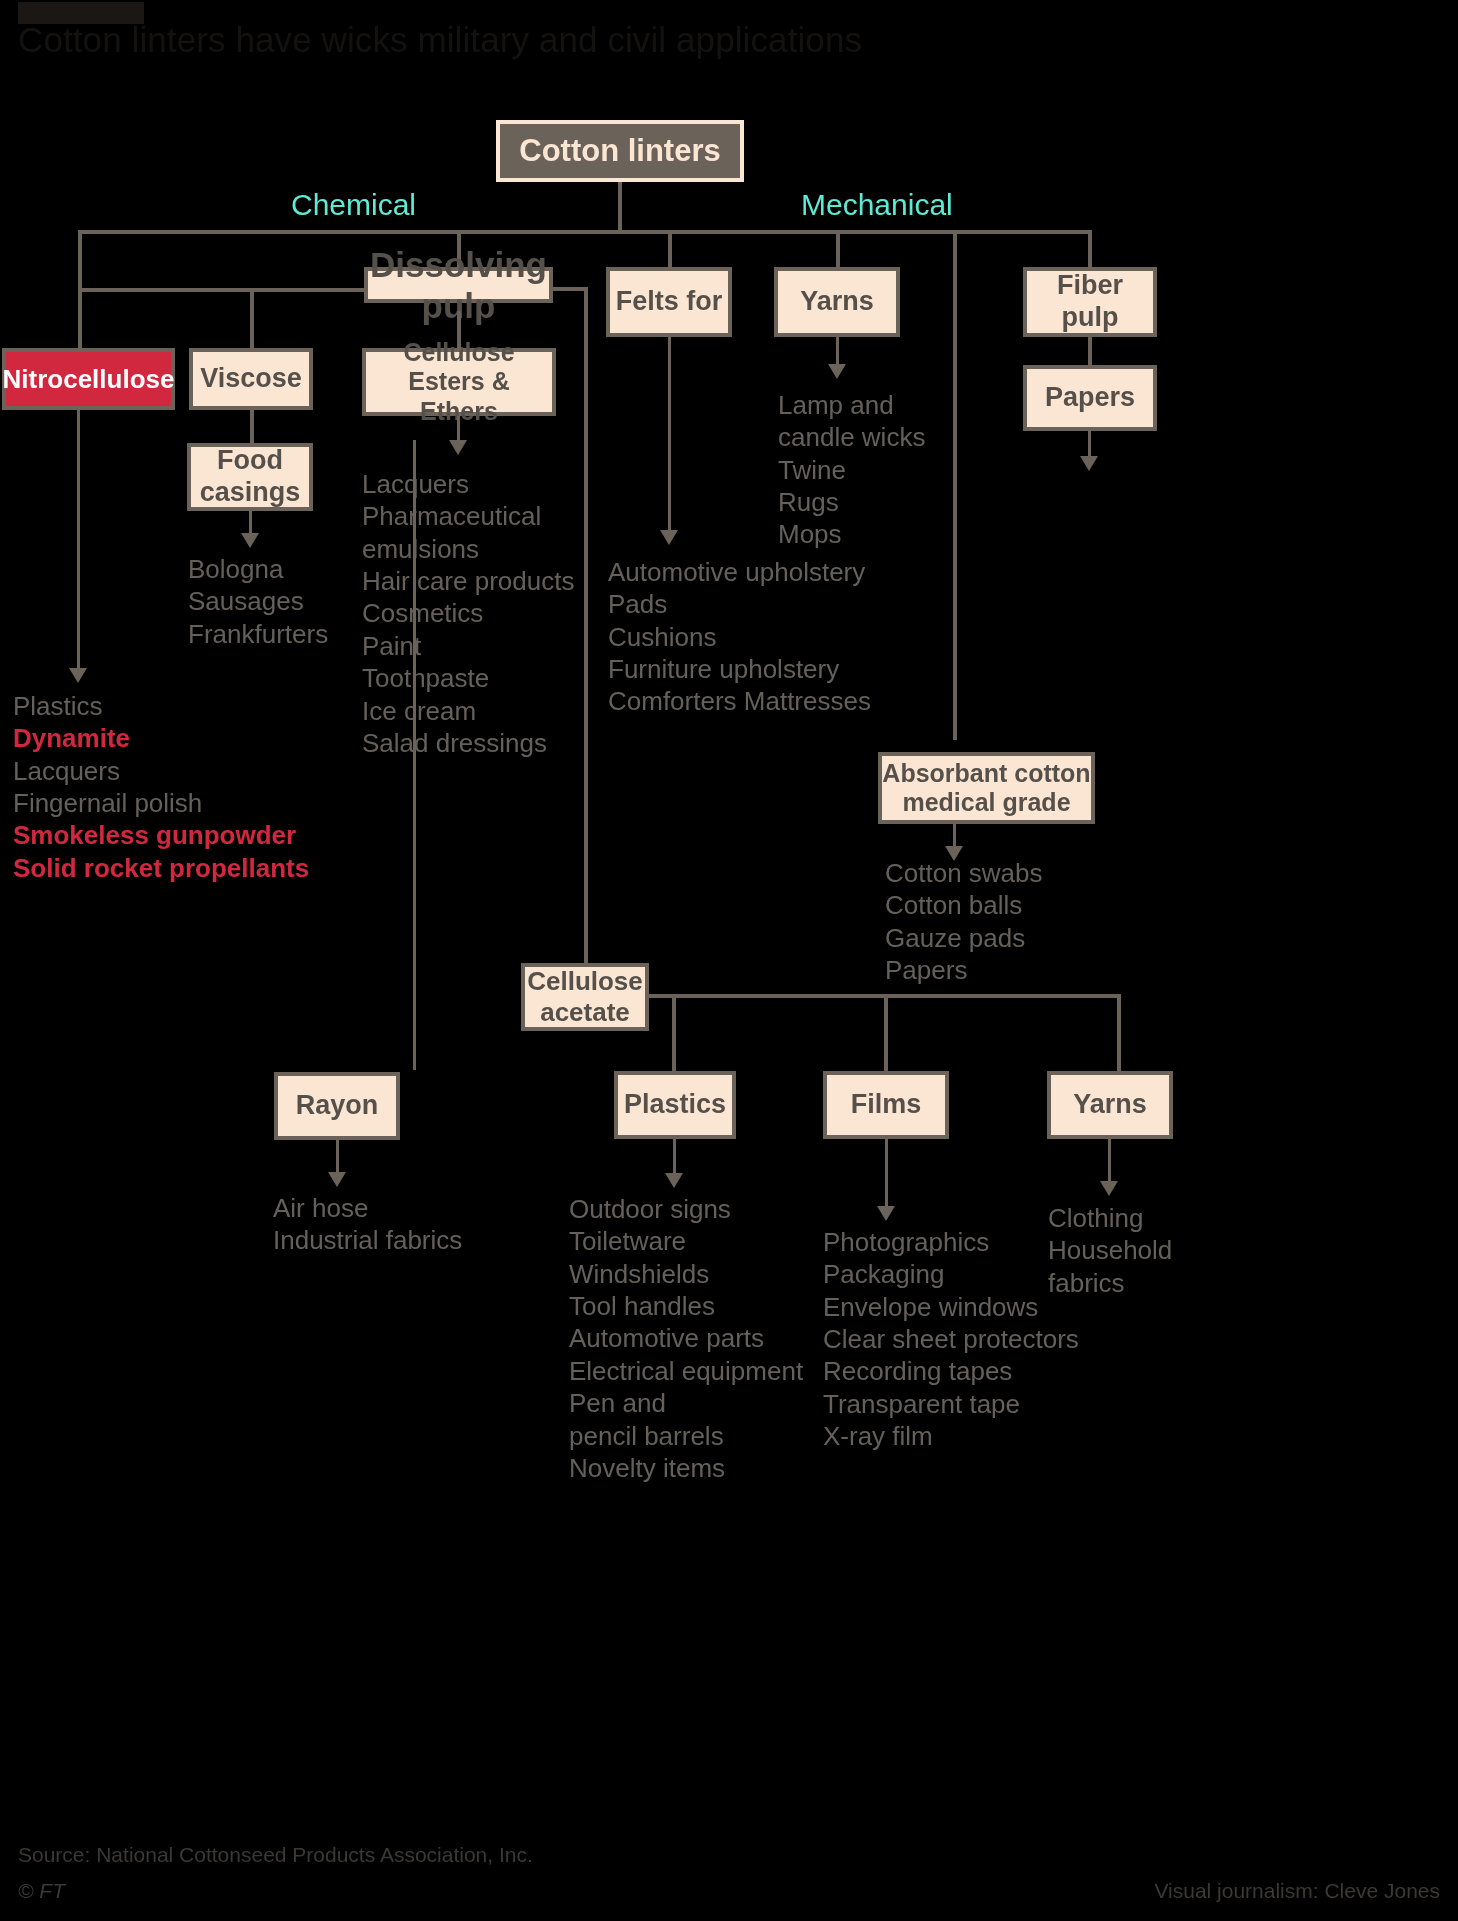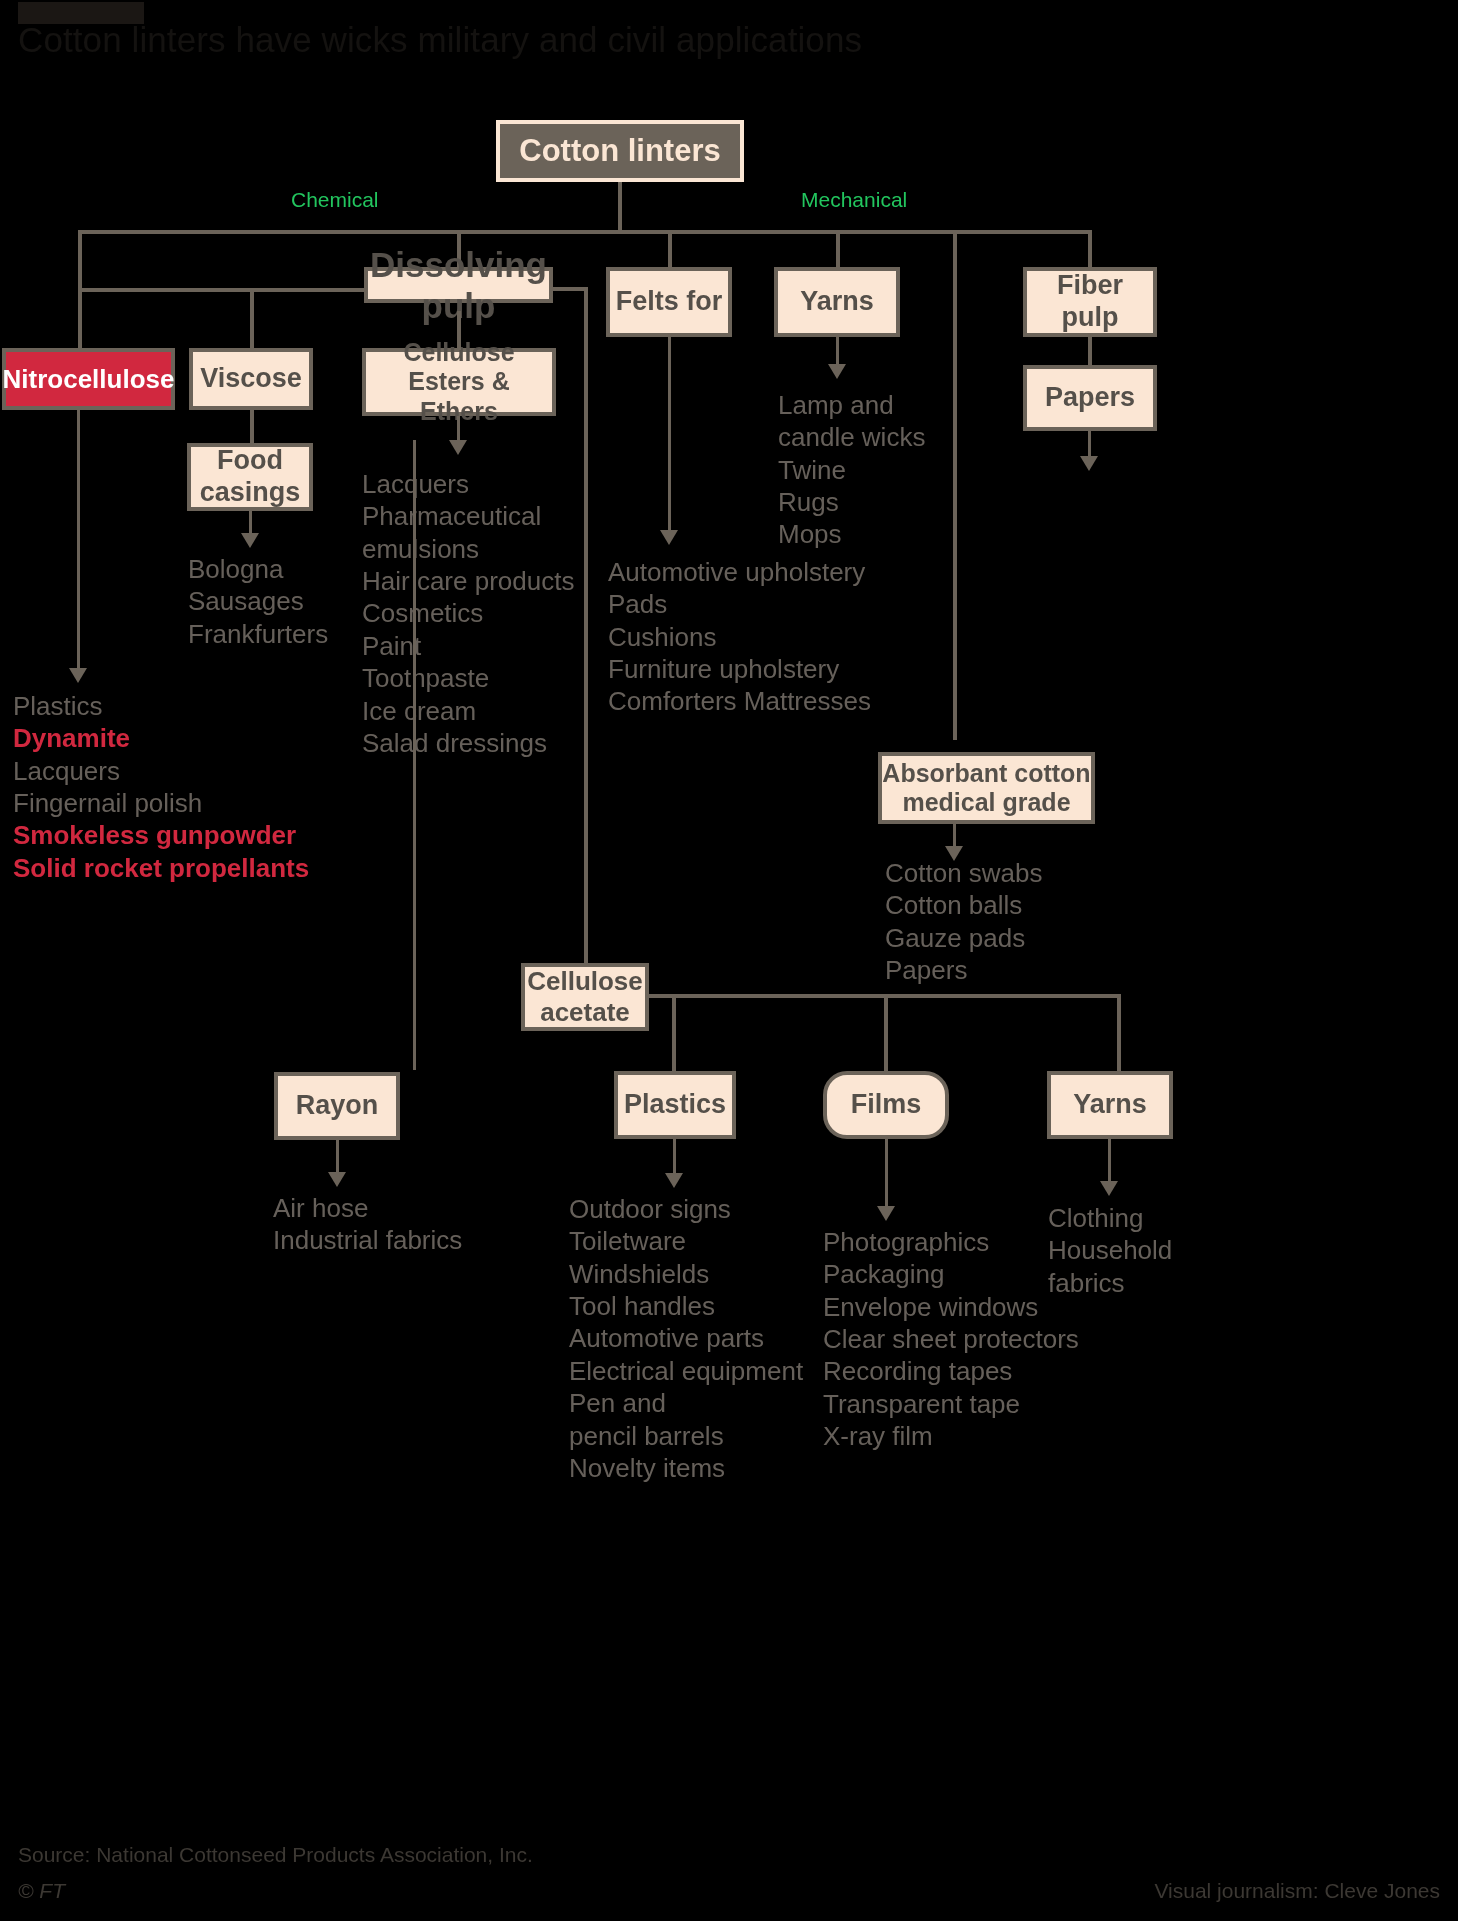--- a/index.html
+++ b/index.html
@@ -18,21 +18,21 @@
   .arrowhead{position:absolute;width:0;height:0;border-left:9px solid transparent;
              border-right:9px solid transparent;border-top:15px solid #6b6359;}
 
   
   .box{position:absolute;background:#fbe6d4;border:4px solid #6b6359;
        display:flex;align-items:center;justify-content:center;text-align:center;
        color:#55504a;font-weight:700;line-height:1.18;box-sizing:border-box;}
   .box.root{background:#6b6359;border-color:#fbe6d4;color:#fbe6d4;}
   .box.red{background:#d1283f;border-color:#6b6359;color:#ffffff;}
 
-  .branchlabel{position:absolute;color:#22c55e;font-size:21px;font-weight:400;white-space:nowrap;}
+  .branchlabel{position:absolute;color:#5eead4;font-size:30px;font-weight:400;white-space:nowrap;}
 
   .plist{position:absolute;color:#66605a;font-size:26px;line-height:1.245;font-weight:400;}
   .plist .hl{color:#d1283f;font-weight:700;}
 
   .footer{position:absolute;color:#3c3833;font-size:21px;font-weight:400;}
   .footer.ital{font-style:italic;}
 </style>
 </head>
 <body>
 
@@ -201,21 +201,21 @@
   </div>
 
   <div class="hline" style="left:649px;top:994px;width:472px;"></div>
   <div class="vline" style="left:672px;top:994px;height:77px;"></div>
   <div class="vline" style="left:884px;top:994px;height:77px;"></div>
   <div class="vline" style="left:1117px;top:994px;height:77px;"></div>
 
   <div class="box" style="left:614px;top:1071px;width:122px;height:68px;font-size:27px;">
     <span>Plastics</span>
   </div>
-  <div class="box" style="left:823px;top:1071px;width:126px;height:68px;font-size:27px;border-radius:24px;">
+  <div class="box" style="left:823px;top:1071px;width:126px;height:68px;font-size:27px;">
     <span>Films</span>
   </div>
   <div class="box" style="left:1047px;top:1071px;width:126px;height:68px;font-size:27px;">
     <span>Yarns</span>
   </div>
 
   <div class="vthin" style="left:673px;top:1139px;height:40px;"></div>
   <div class="arrowhead" style="left:665px;top:1173px;"></div>
 
   <div class="vthin" style="left:885px;top:1139px;height:73px;"></div>

